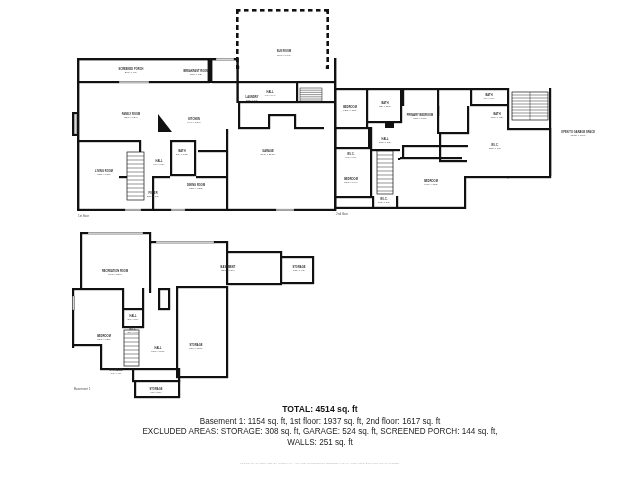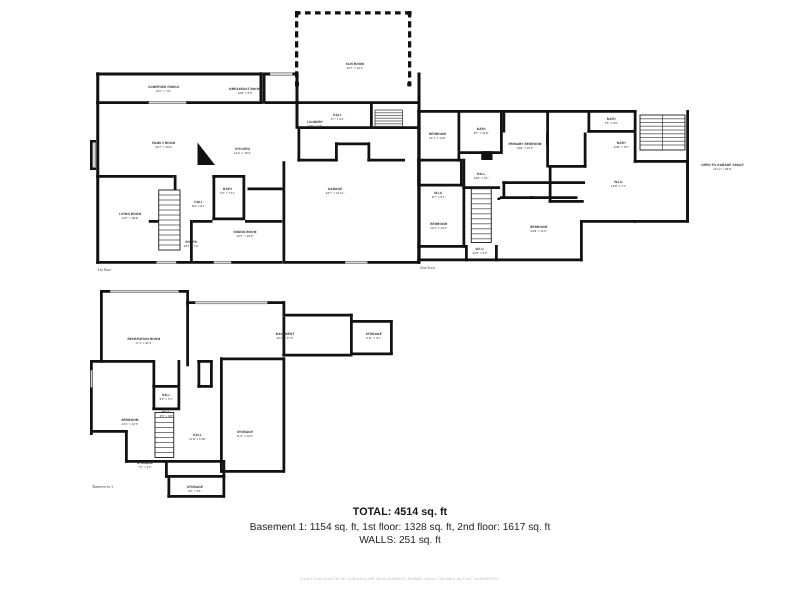--- a/index.html
+++ b/index.html
@@ -504,18 +504,19 @@
 
       <text class="rm-name" x="156" y="390">STORAGE</text>
       <text class="rm-dim" x="156" y="393.4">6'5" x 3'1"</text>
 
       <text class="floor-tag" x="74" y="390">Basement 1</text>
     </g>
   </svg>
 
   <div id="summary">
     <p class="total">TOTAL: 4514 sq. ft</p>
-    <p class="line">Basement 1: 1154 sq. ft, 1st floor: 1328 sq. ft, 2nd floor: 1617 sq. ft</p>
+    <p class="line">Basement 1: 1154 sq. ft, 1st floor: 1937 sq. ft, 2nd floor: 1617 sq. ft</p>
+    <p class="line">EXCLUDED AREAS: STORAGE: 308 sq. ft, GARAGE: 524 sq. ft, SCREENED PORCH: 144 sq. ft,</p>
     <p class="line">WALLS: 251 sq. ft</p>
   </div>
 
   <div id="disclaimer">Floor plan created by CubiCasa App. Measurements deemed highly reliable but not guaranteed.</div>
 </div>
 
 </body></html>

